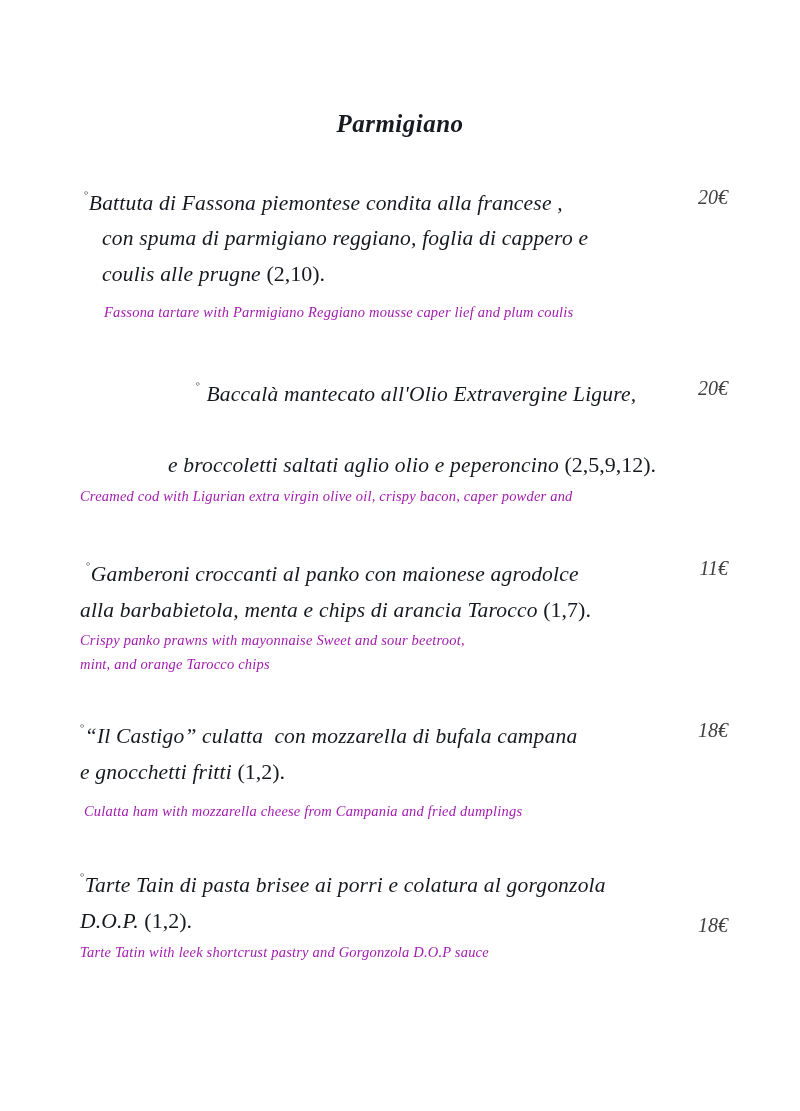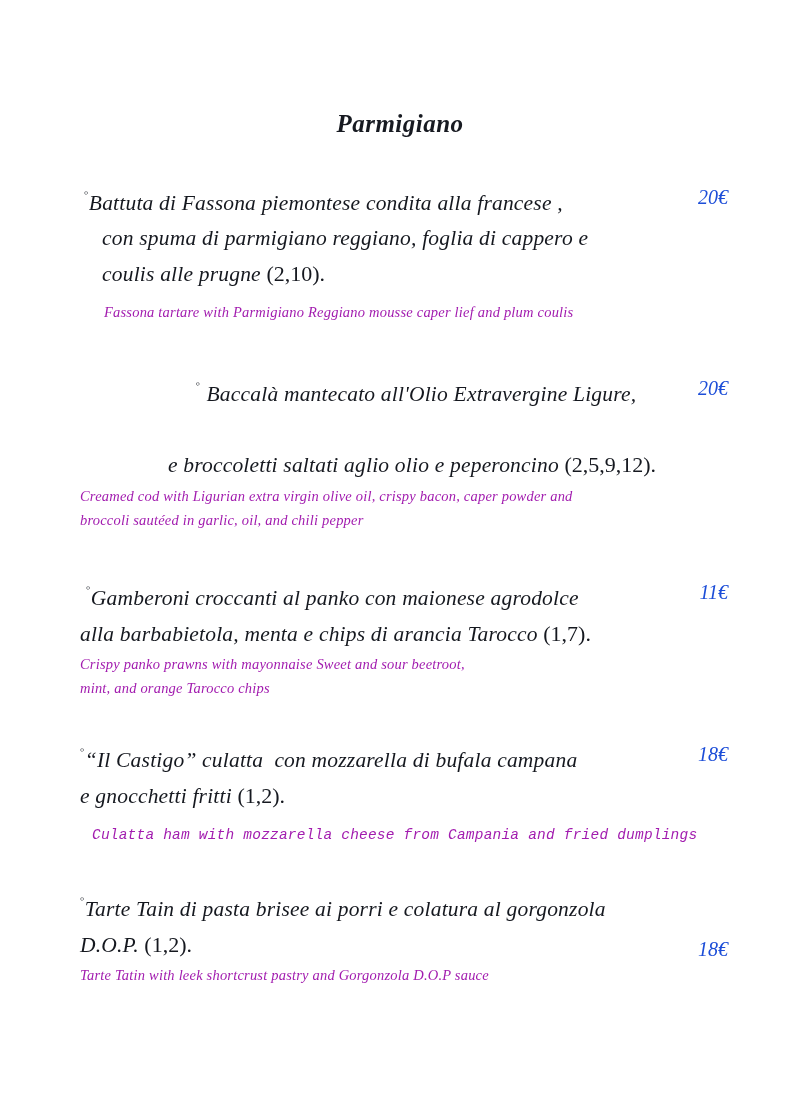--- a/index.html
+++ b/index.html
@@ -65,21 +65,21 @@
     font-style: normal;
     font-size: 22px;
     letter-spacing: 0px;
   }
   .price {
     position: absolute;
     right: 0;
     top: 0;
     font-style: italic;
     font-size: 20px;
-    color: #1d4ed8;
+    color: #404040;
   }
   .desc {
     font-style: italic;
     font-size: 14.5px;
     line-height: 1.65;
     color: #a21caf;
     margin-top: 6px;
     margin-left: 22px;
     letter-spacing: 0.2px;
   }
@@ -95,21 +95,21 @@
   .item-2 .bullet { margin-left: 8px; }
   .item-2 .name-lines { margin-left: 16px; text-align: center; }
   .item-2 .desc { margin-left: 0px; margin-top: 2px; }
   .item-2 { margin-bottom: 48px; }
 
   .item-3 .bullet { margin-left: 6px; }
   .item-3 .name-lines { margin-left: 0px; }
   .item-3 .desc { margin-left: 0px; margin-top: 2px; }
   .item-3 { margin-bottom: 42px; }
 
-  .item-4 .desc { margin-left: 12px; margin-top: 10px; font-family: Liberation Mono, monospace; }
+  .item-4 .desc { margin-left: 4px; margin-top: 10px; }
   .item-4 { margin-bottom: 44px; }
 
   .item-5 .desc { margin-left: 0px; margin-top: 2px; }
   .item-5 .price { top: 46px; }
   .item-5 { margin-bottom: 0; }
 
   .indent-1 { display: inline-block; width: 18px; }
   .indent-2 { display: inline-block; width: 6px; }
 </style>
 </head>
@@ -141,21 +141,20 @@
         <span class="price">20€</span>
         <div class="name-lines">
           <span class="bullet">◦</span><span class="indent-2"></span><span class="name-line">Baccalà mantecato all'Olio Extravergine Ligure,</span><br>
           <br>
           <span class="name-line">e broccoletti saltati aglio olio e peperoncino</span>
           <span class="alg">(2,5,9,12).</span>
         </div>
       </div>
       <div class="desc">
         <span class="desc-line">Creamed cod with Ligurian extra virgin olive oil, crispy bacon, caper powder and</span><br>
-        <span class="desc-line">broccoli sautéed in garlic, oil, and chili pepper</span>
       </div>
     </div>
 
     <div class="item item-3">
       <div class="item-head">
         <span class="price">11€</span>
         <div class="name-lines">
           <span class="bullet">◦</span><span class="name-line">Gamberoni croccanti al panko con maionese agrodolce</span><br>
           <span class="name-line">alla barbabietola, menta e chips di arancia Tarocco</span>
           <span class="alg">(1,7).</span>

